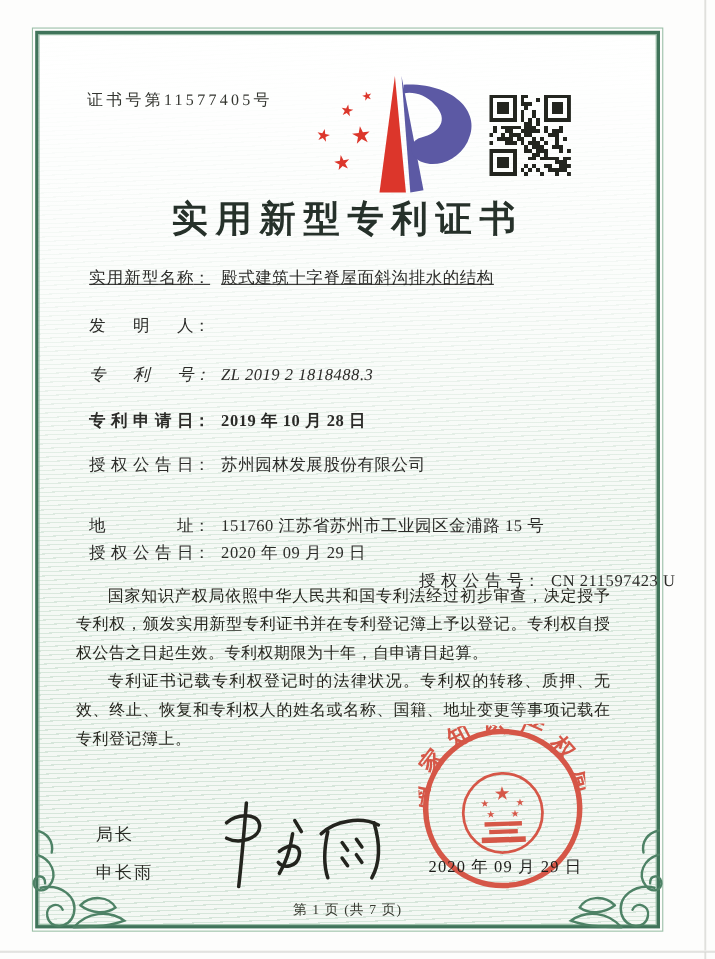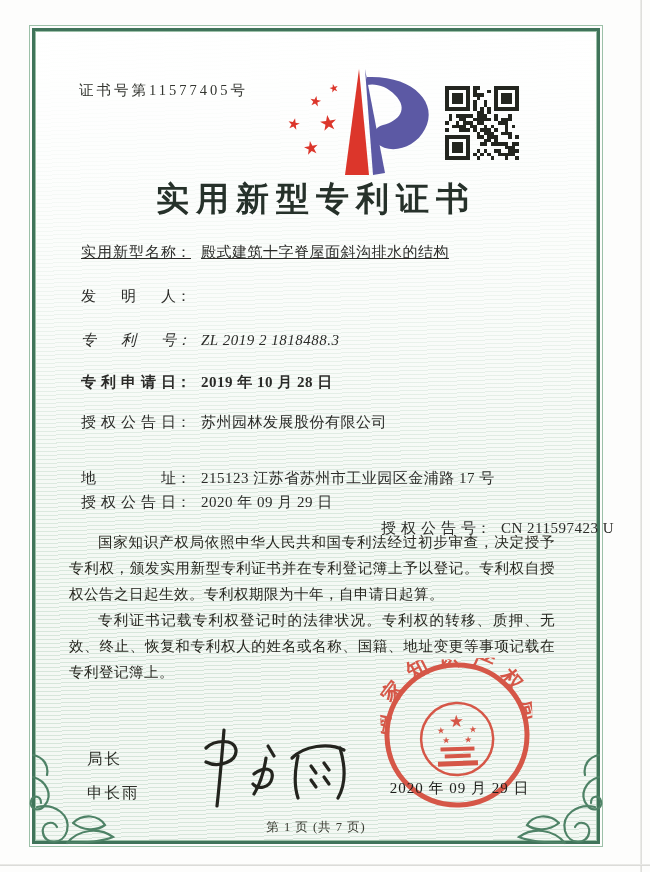--- a/index.html
+++ b/index.html
@@ -338,21 +338,21 @@
           <span class="val">2019 年 10 月 28 日</span>
       </div>
       <div class="row" style="top:170px;">
         <span class="lab">授权公告日</span>
           <span class="colon">：</span>
           <span class="val">苏州园林发展股份有限公司</span>
       </div>
       <div class="row" style="top:210px;margin-top:16px;">
         <span class="lab">地址</span>
           <span class="colon">：</span>
-          <span class="val">215123 江苏省苏州市工业园区金浦路 17 号</span>
+          <span class="val">151760 江苏省苏州市工业园区金浦路 15 号</span>
       </div>
       <div class="row" style="top:250px;">
         <span class="lab">授权公告日</span>
           <span class="colon">：</span>
           <span class="val">2020 年 09 月 29 日</span>
       </div>
       <div class="grant2" style="top:250px;margin-top:26px;">
         <span class="lab">授权公告号</span>
           <span class="colon">：</span>
           <span class="val">CN 211597423 U</span>

